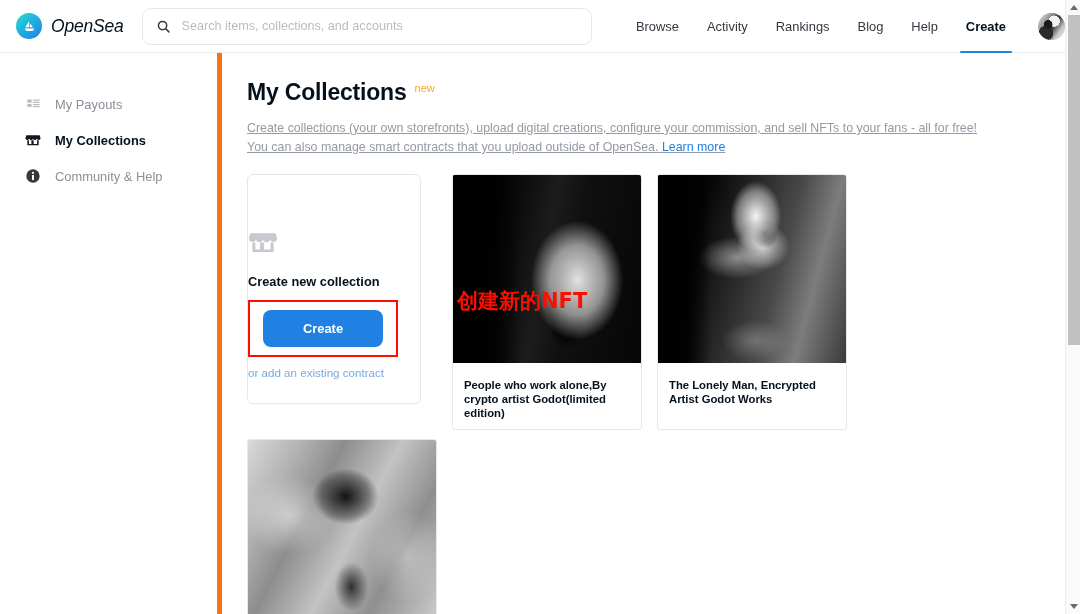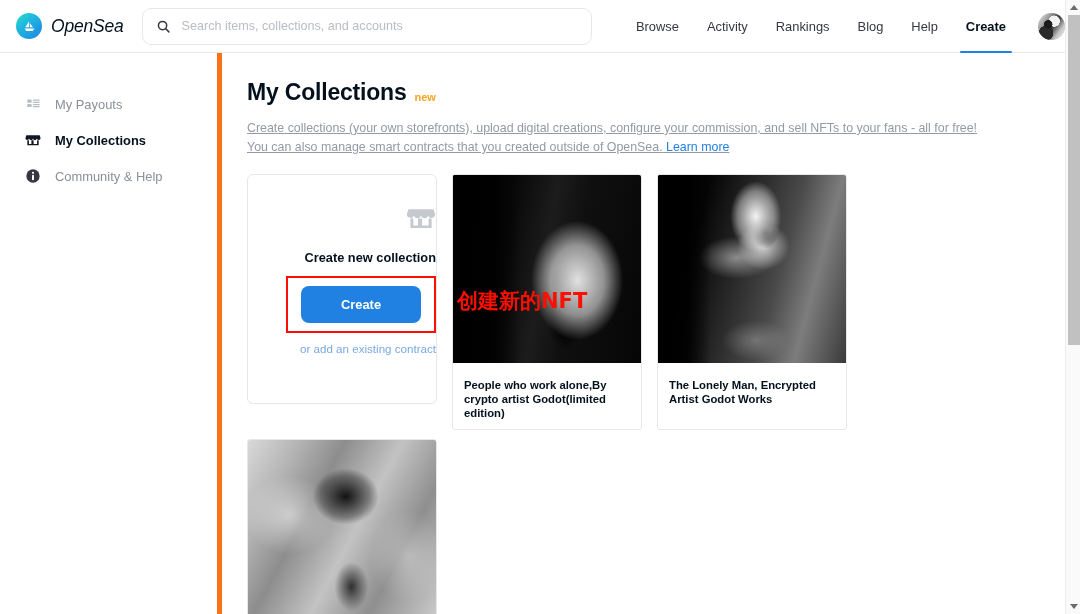--- a/index.html
+++ b/index.html
@@ -97,43 +97,43 @@
   
   .main {
     position: absolute; left: 222px; top: 53px; right: 15px; bottom: 0;
     background: #ffffff;
     padding: 26px 0 0 25px;
     overflow: hidden;
   }
   .title-row { display: flex; align-items: flex-start; gap: 8px; }
   .page-title { font-size: 23px; color: #04111d; letter-spacing: -0.2px; font-weight: bold; }
   .badge-new {
-    color: #f5a623; font-size: 11px; font-weight: bold;
-    margin-top: 12px;
+    color: #f5a623; font-size: 11px; font-weight: normal;
+    margin-top: 3px;
   }
   .desc {
     margin-top: 13px;
     font-size: 12.4px; color: #9499a3; line-height: 19px; max-width: 830px; text-decoration: underline;
   }
   .link { color: #2081e2; cursor: pointer; }
 
   .grid {
     margin-top: 17px;
     display: grid;
     grid-template-columns: repeat(3, 190px);
     gap: 9px 15px;
   }
 
   
   .create-card {
-    width: 190px; height: 230px;
+    width: 174px; height: 230px;
     border: 1px solid #e5e8eb; border-radius: 6px;
     background: #fff;
-    display: flex; flex-direction: column; align-items: flex-end;
-    padding-top: 28px;
+    display: flex; flex-direction: column; align-items: flex-start;
+    padding-top: 52px;
     box-shadow: 0 1px 2px rgba(0,0,0,0.02);
   }
   .store-icon { margin-bottom: 13px; }
   .create-label { font-size: 12.8px; color: #04111d; font-weight: bold; margin-bottom: 6px; }
 
   .redbox {
     border: 2.5px solid #fb0f01;
     padding: 8px 13px;
     margin-top: 5px;
     background: #fff;
@@ -307,21 +307,21 @@
 
   <div class="main">
 
     <div class="title-row">
       <div class="page-title">My Collections</div>
       <div class="badge-new">new</div>
     </div>
 
     <div class="desc">
       <span>Create collections (your own storefronts), upload digital creations, configure your commission, and sell NFTs to your fans - all for free!</span><br>
-      <span>You can also manage smart contracts that you created outside of OpenSea.</span>
+      <span>You can also manage smart contracts that you upload outside of OpenSea.</span>
       <span class="link">Learn more</span>
     </div>
 
     <div class="grid">
 
       <div class="create-card">
         <span class="store-icon">
           <svg width="30" height="30" viewBox="0 0 24 24" fill="#c6c9cf">
             <path d="M2 5h20l1.4 4.2a3 3 0 0 1-5.7 1 3 3 0 0 1-5.7 0 3 3 0 0 1-5.7 0 3 3 0 0 1-5.7-1z"></path>
             <path d="M3.5 12.3V20h17v-7.7h-2.4V18h-5.2v-5.7H9.6V18H5.9v-5.7z"></path>

